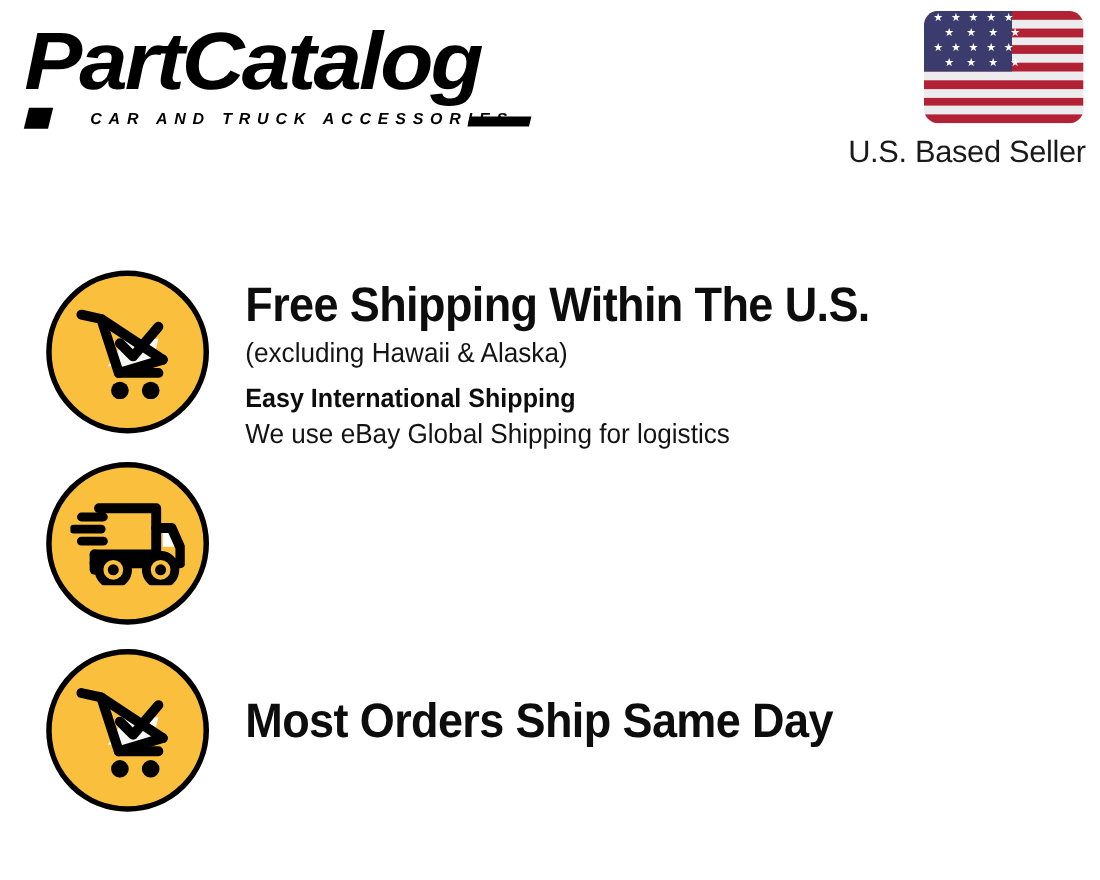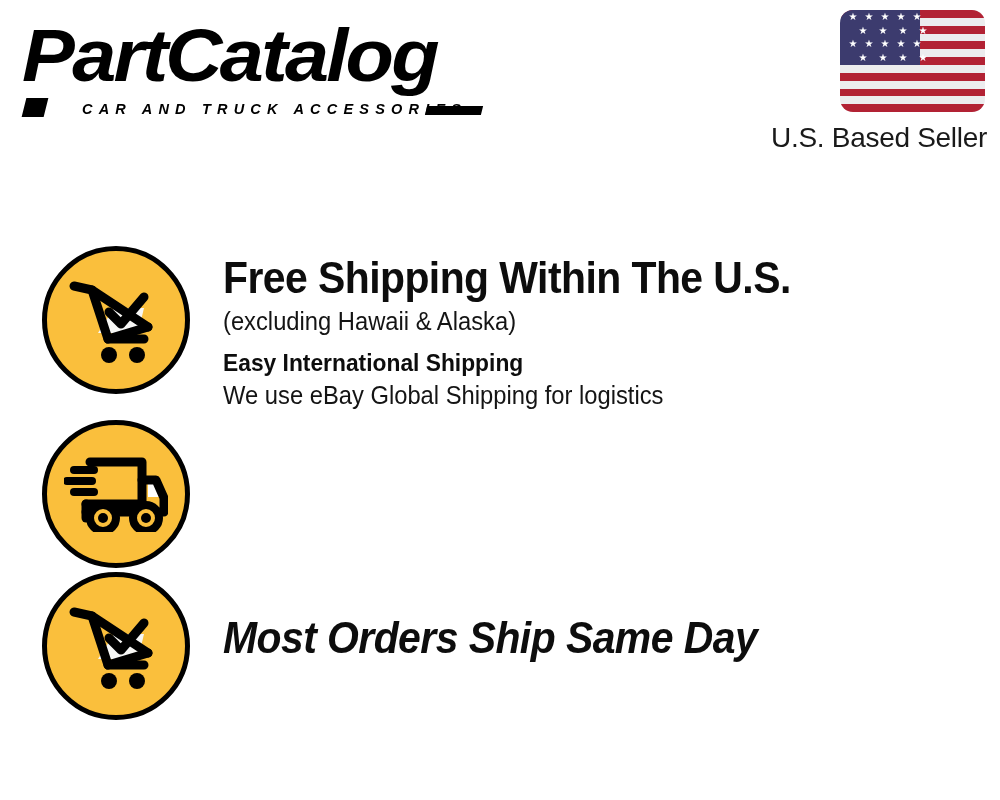--- a/index.html
+++ b/index.html
@@ -138,21 +138,21 @@
   }
 
   
   .benefit-row {
     position: absolute;
     left: 0;
     width: 1000px;
   }
   #benefit-row-0 { top: 246px; height: 160px; }
   #benefit-row-1 { top: 420px; height: 152px; }
-  #benefit-row-2 { top: 572px; height: 152px; font-style: italic; }
+  #benefit-row-2 { top: 590px; height: 152px; }
 
   .benefit-icon-badge {
     position: absolute;
     left: 42px;
     top: 0;
     width: 148px;
     height: 148px;
     border-radius: 50%;
     background: #FABF3C;
     border: 5px solid #000000;

